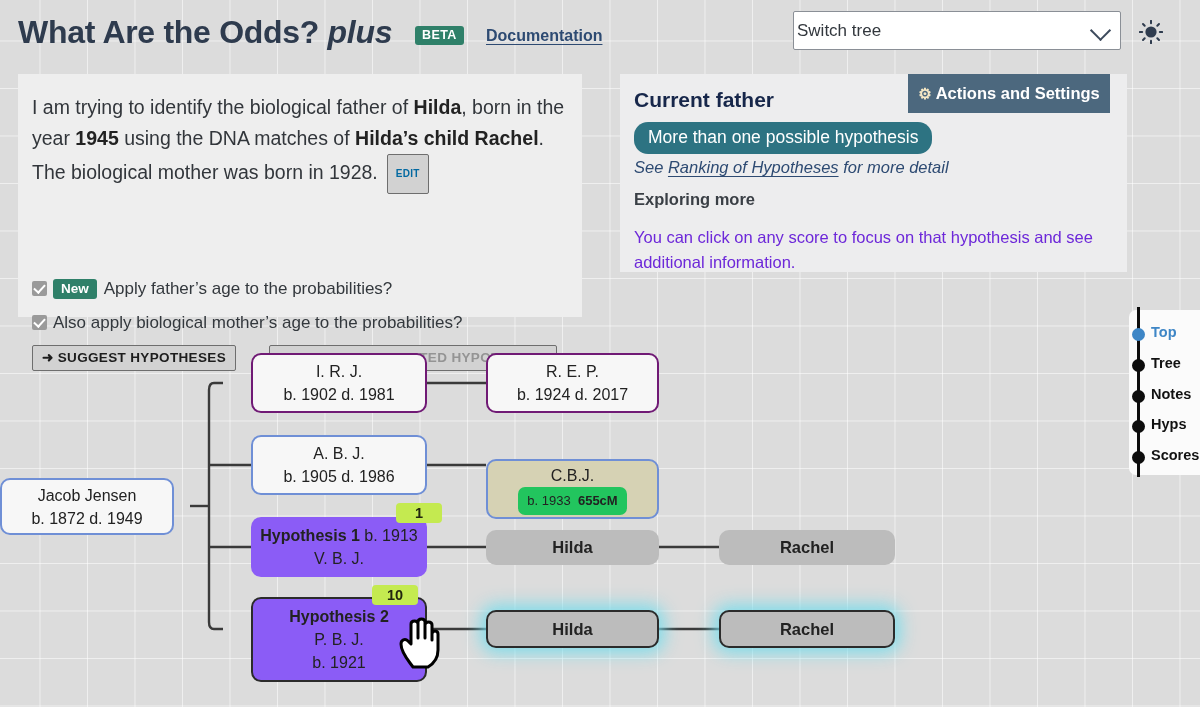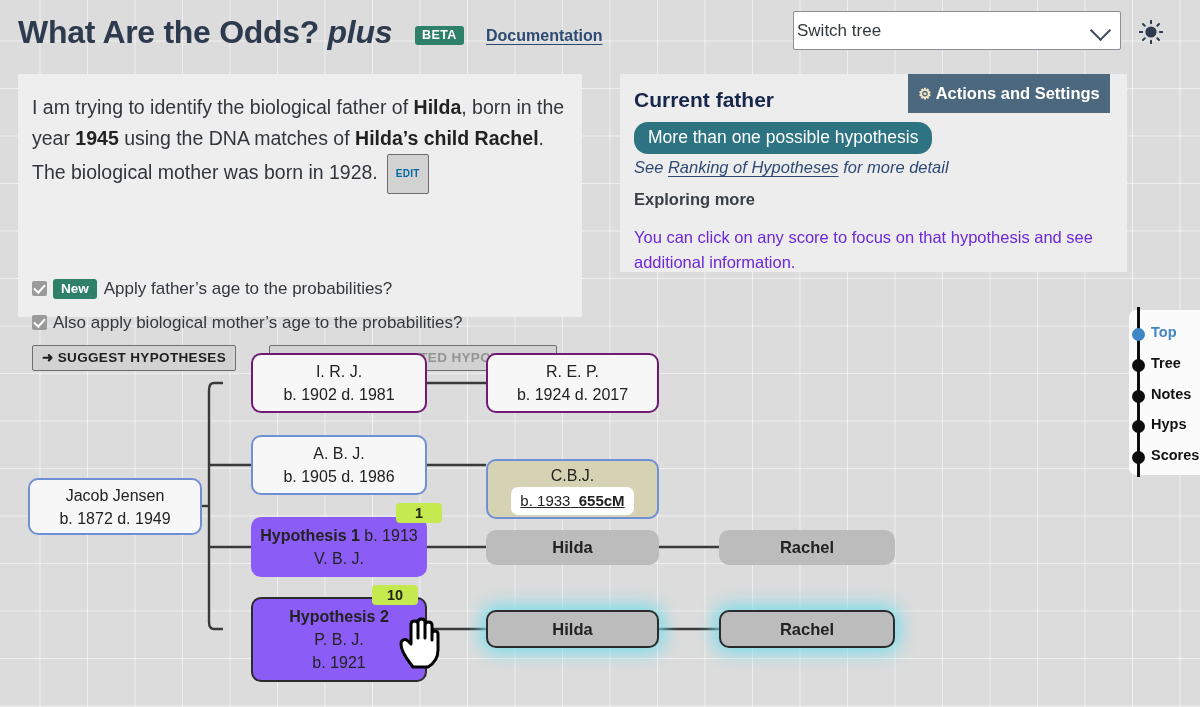--- a/index.html
+++ b/index.html
@@ -135,22 +135,22 @@
   .node .ln { display:block; }
   .n-white { background:#f7f7f7; }
   .b-pink  { border:2px solid #701a75; }
   .b-blue  { border:2px solid #6f8fd6; }
   .b-dark  { border:2.5px solid #2b2b2b; }
   .n-khaki { background:#d6d2b4;margin-top:24px; }
   .n-grey  { background:#bcbcbc; font-weight:bold; font-size:16.5px; }
   .n-hyp   { background:#8b5cf6; }
   .glow    { box-shadow:0 0 17px 5px rgba(120,220,235,.95); }
   .cm-pill {
-    display:inline-block; background:#ffffff; border-radius:7px;
-    padding:2px 9px 3px; font-size:15px;text-decoration:underline;
+    display:inline-block; background:#22c55e; border-radius:7px;
+    padding:2px 9px 3px; font-size:13px;
   }
   .cm-pill b { font-weight:bold; }
   .score-badge {
     position:absolute; background:#c4ea50; color:#22260f; border-radius:4px;
     font-size:14.5px; font-weight:bold; text-align:center;
     width:46px; height:20px; line-height:20px; cursor:pointer; z-index:3;
   }
   #cursor-hand { position:absolute; left:397px; top:613px; width:44px; height:56px; z-index:6; pointer-events:none; }
 
   
@@ -255,21 +255,21 @@
       <path d="M427 465 L486 465"></path>
 
       <path d="M427 547 L486 547"></path>
       <path d="M659 547 L719 547"></path>
 
       <path d="M427 629 L486 629"></path>
       <path d="M659 629 L719 629"></path>
     </g>
   </svg>
 
-  <div class="node n-white b-blue" style="left:28px; top:478px; width:174px; height:57px;">
+  <div class="node n-white b-blue" style="left:0; top:478px; width:174px; height:57px;">
     <span class="ln">Jacob Jensen</span>
     <span class="ln">b. 1872 d. 1949</span>
   </div>
 
   <div class="node n-white b-pink" style="left:251px; top:353px; width:176px; height:60px;">
     <span class="ln">I. R. J.</span>
     <span class="ln">b. 1902 d. 1981</span>
   </div>
   <div class="node n-white b-pink" style="left:486px; top:353px; width:173px; height:60px;">
     <span class="ln">R. E. P.</span>

